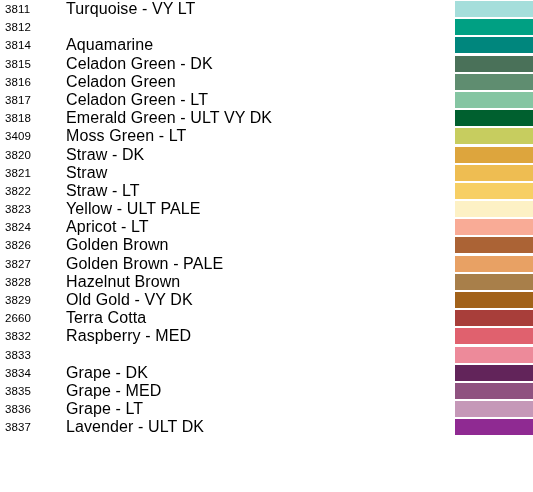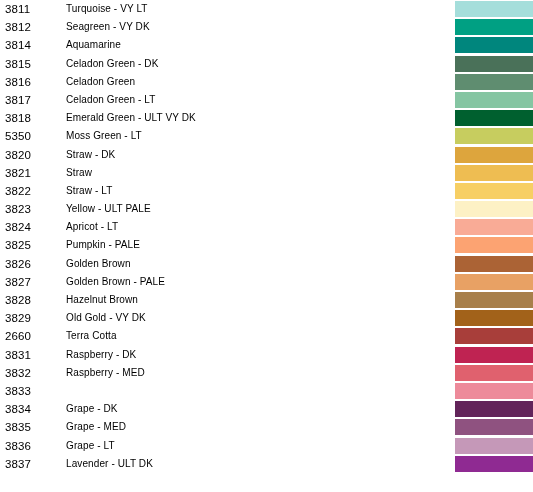--- a/index.html
+++ b/index.html
@@ -31,21 +31,21 @@
     top: 2px;
     font-size: 11.5px;
     line-height: 14px;
     letter-spacing: 0.1px;
     white-space: nowrap;
   }
   .cell-name {
     position: absolute;
     left: 66px;
     top: 2px;
-    font-size: 10px;
+    font-size: 16px;
     line-height: 14px;
     letter-spacing: 0.1px;
     white-space: nowrap;
   }
   .cell-swatch {
     position: absolute;
     left: 455px;
     top: 1px;
     width: 78px;
     height: 16px;
@@ -55,21 +55,20 @@
 <body>
 
 <div id="color-list">
     <div class="color-row">
       <span class="cell-code">3811</span>
       <span class="cell-name">Turquoise - VY LT</span>
       <span class="cell-swatch" style="background-color: rgb(165, 222, 219);"></span>
     </div>
     <div class="color-row">
       <span class="cell-code">3812</span>
-      <span class="cell-name">Seagreen - VY DK</span>
       <span class="cell-swatch" style="background-color: rgb(0, 160, 131);"></span>
     </div>
     <div class="color-row">
       <span class="cell-code">3814</span>
       <span class="cell-name">Aquamarine</span>
       <span class="cell-swatch" style="background-color: rgb(0, 134, 125);"></span>
     </div>
     <div class="color-row">
       <span class="cell-code">3815</span>
       <span class="cell-name">Celadon Green - DK</span>
@@ -84,21 +83,21 @@
       <span class="cell-code">3817</span>
       <span class="cell-name">Celadon Green - LT</span>
       <span class="cell-swatch" style="background-color: rgb(133, 197, 162);"></span>
     </div>
     <div class="color-row">
       <span class="cell-code">3818</span>
       <span class="cell-name">Emerald Green - ULT VY DK</span>
       <span class="cell-swatch" style="background-color: rgb(0, 96, 47);"></span>
     </div>
     <div class="color-row">
-      <span class="cell-code">5350</span>
+      <span class="cell-code">3409</span>
       <span class="cell-name">Moss Green - LT</span>
       <span class="cell-swatch" style="background-color: rgb(199, 205, 95);"></span>
     </div>
     <div class="color-row">
       <span class="cell-code">3820</span>
       <span class="cell-name">Straw - DK</span>
       <span class="cell-swatch" style="background-color: rgb(221, 165, 61);"></span>
     </div>
     <div class="color-row">
       <span class="cell-code">3821</span>
@@ -114,25 +113,20 @@
       <span class="cell-code">3823</span>
       <span class="cell-name">Yellow - ULT PALE</span>
       <span class="cell-swatch" style="background-color: rgb(253, 241, 197);"></span>
     </div>
     <div class="color-row">
       <span class="cell-code">3824</span>
       <span class="cell-name">Apricot - LT</span>
       <span class="cell-swatch" style="background-color: rgb(249, 171, 150);"></span>
     </div>
     <div class="color-row">
-      <span class="cell-code">3825</span>
-      <span class="cell-name">Pumpkin - PALE</span>
-      <span class="cell-swatch" style="background-color: rgb(252, 163, 114);"></span>
-    </div>
-    <div class="color-row">
       <span class="cell-code">3826</span>
       <span class="cell-name">Golden Brown</span>
       <span class="cell-swatch" style="background-color: rgb(171, 99, 53);"></span>
     </div>
     <div class="color-row">
       <span class="cell-code">3827</span>
       <span class="cell-name">Golden Brown - PALE</span>
       <span class="cell-swatch" style="background-color: rgb(232, 161, 100);"></span>
     </div>
     <div class="color-row">
@@ -142,25 +136,20 @@
     </div>
     <div class="color-row">
       <span class="cell-code">3829</span>
       <span class="cell-name">Old Gold - VY DK</span>
       <span class="cell-swatch" style="background-color: rgb(162, 98, 26);"></span>
     </div>
     <div class="color-row">
       <span class="cell-code">2660</span>
       <span class="cell-name">Terra Cotta</span>
       <span class="cell-swatch" style="background-color: rgb(168, 62, 58);"></span>
-    </div>
-    <div class="color-row">
-      <span class="cell-code">3831</span>
-      <span class="cell-name">Raspberry - DK</span>
-      <span class="cell-swatch" style="background-color: rgb(191, 35, 82);"></span>
     </div>
     <div class="color-row">
       <span class="cell-code">3832</span>
       <span class="cell-name">Raspberry - MED</span>
       <span class="cell-swatch" style="background-color: rgb(224, 97, 110);"></span>
     </div>
     <div class="color-row">
       <span class="cell-code">3833</span>
       <span class="cell-swatch" style="background-color: rgb(237, 138, 154);"></span>
     </div>

